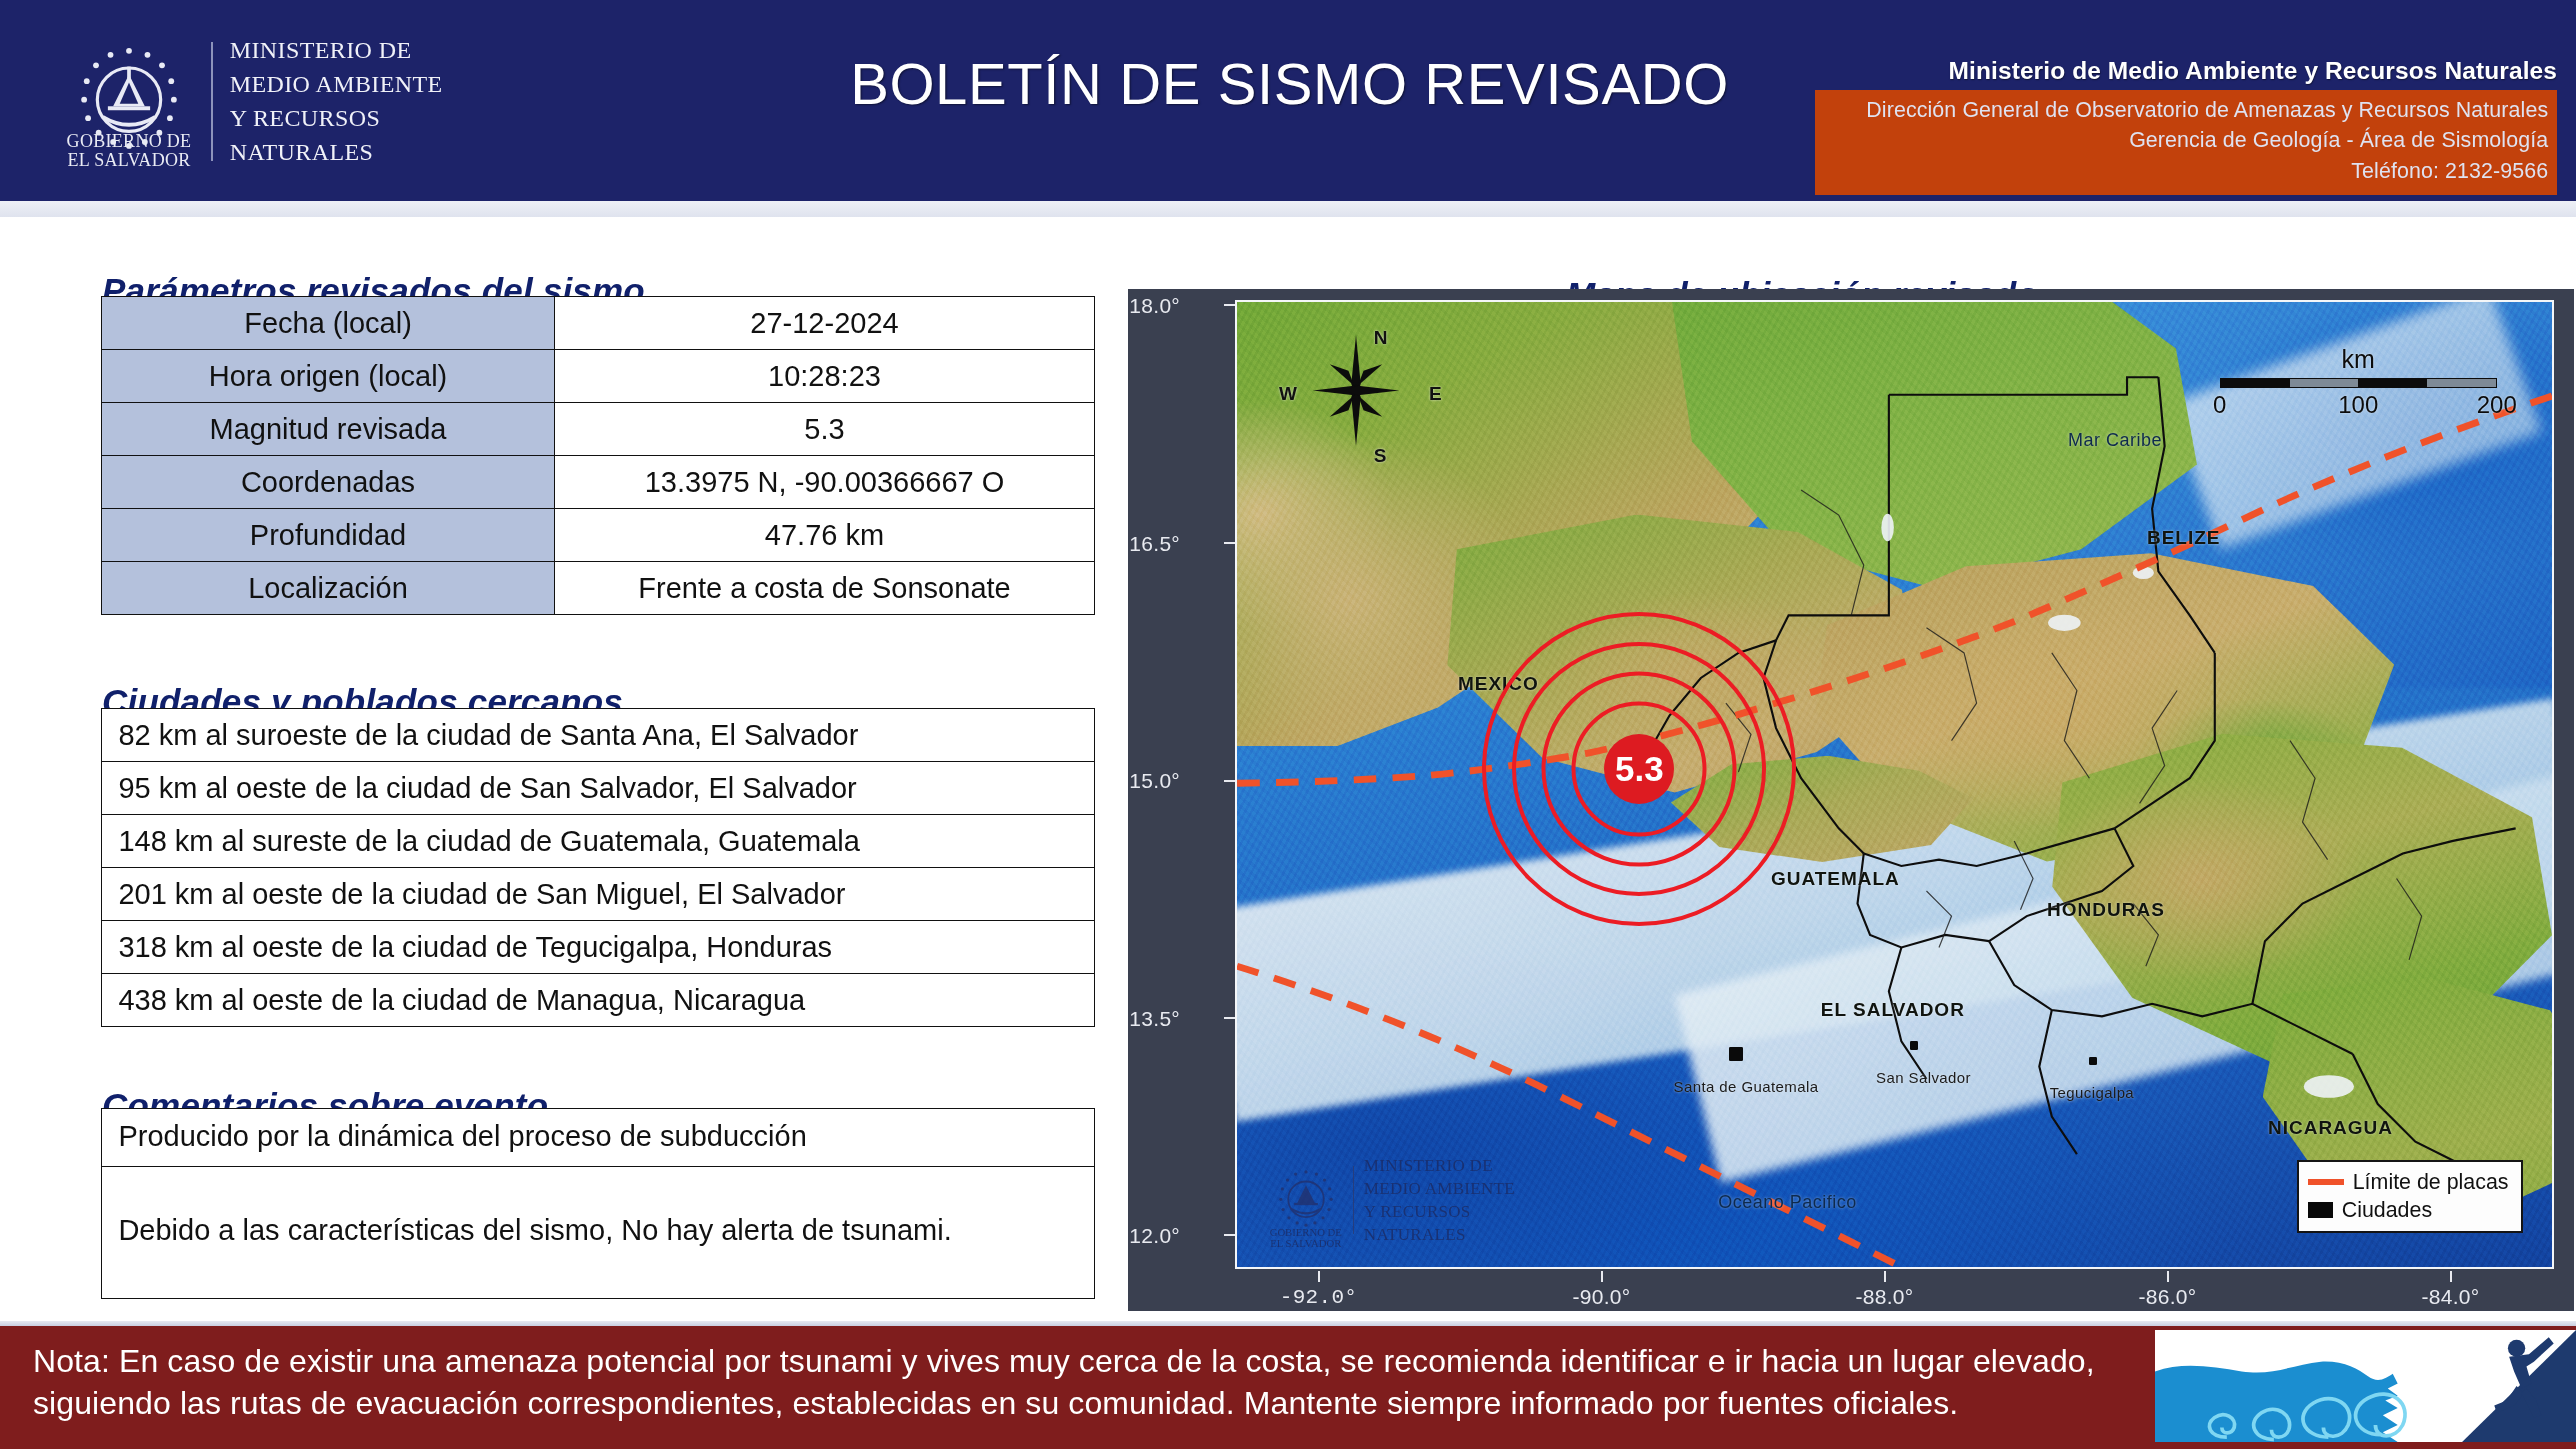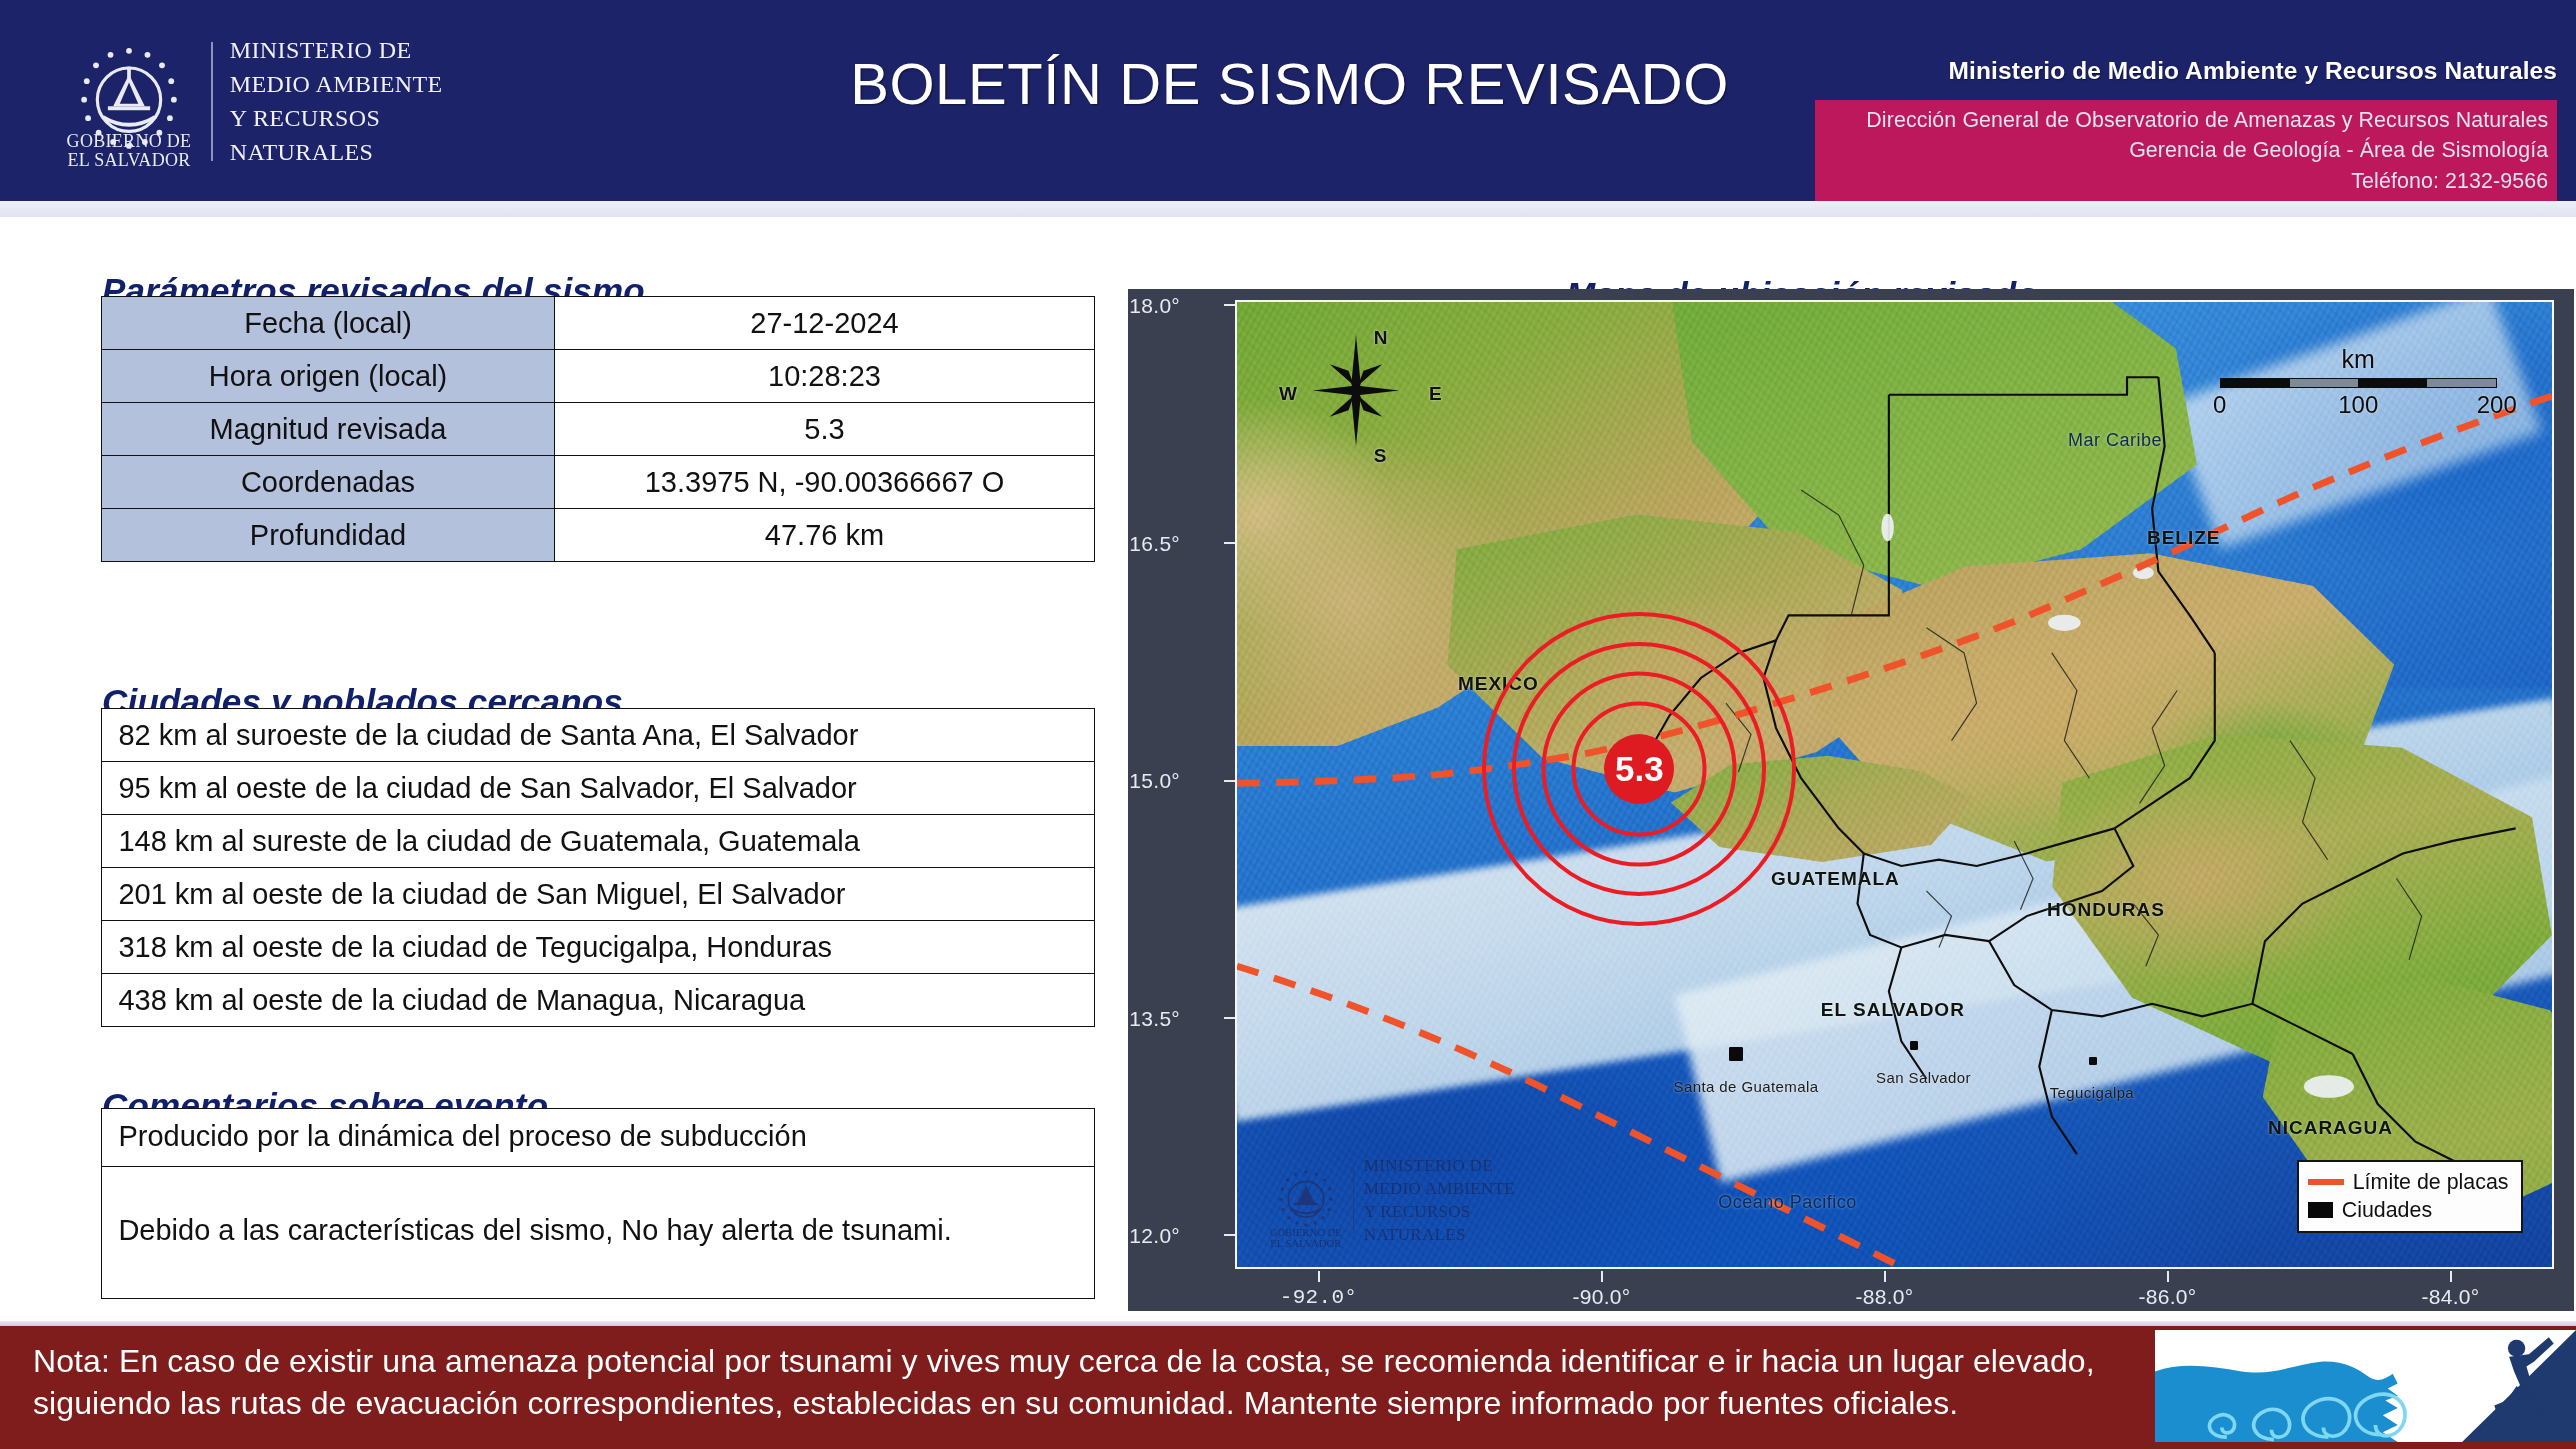--- a/index.html
+++ b/index.html
@@ -41,21 +41,21 @@
     text-shadow:1.3px 1.3px 1.9px rgba(0,0,0,.45);
   }
   .hdr-right {
     position:absolute; right:19px; top:57px; width:742px; text-align:right;
   }
   .hdr-right .r1 {
     color:#ffffff; font-size:24.5px; font-weight:bold; letter-spacing:0.1px;
     text-shadow:0.6px 0.6px 1.3px rgba(0,0,0,.5);
   }
   .hdr-right-box {
-    margin-top:15px; background:#be185d; padding:5px 8.8px 8.8px 8.8px;
+    margin-top:5px; background:#c2410c; padding:5px 8.8px 8.8px 8.8px;
   }
   .hdr-right .r2 { color:#dfe2f0; font-size:21.4px; line-height:1.42; letter-spacing:0.1px; }
   .hdr-strip {
     position:absolute; left:0; top:201px; width:2576px; height:16.4px;
     background:linear-gradient(180deg,#eef0f6 0%, #dfe3ee 100%);
   }
 
   
   .section-title {
     color:#10206b; font-size:35px; font-style:italic; font-weight:bold;
@@ -402,20 +402,24 @@
         <td class="k">Magnitud revisada</td>
         <td class="v">5.3</td>
       </tr>
       <tr>
         <td class="k">Coordenadas</td>
         <td class="v">13.3975 N, -90.00366667 O</td>
       </tr>
       <tr>
         <td class="k">Profundidad</td>
         <td class="v">47.76 km</td>
+      </tr>
+      <tr>
+        <td class="k">Localización</td>
+        <td class="v">Frente a costa de Sonsonate</td>
       </tr>
     </tbody>
   </table>
 
   <div class="section-title" id="secTitleCities">Ciudades y poblados cercanos</div>
 
   <table id="citiesTable">
     <tbody>
       <tr>
           <td>82 km al suroeste de la ciudad de Santa Ana, El Salvador</td>

